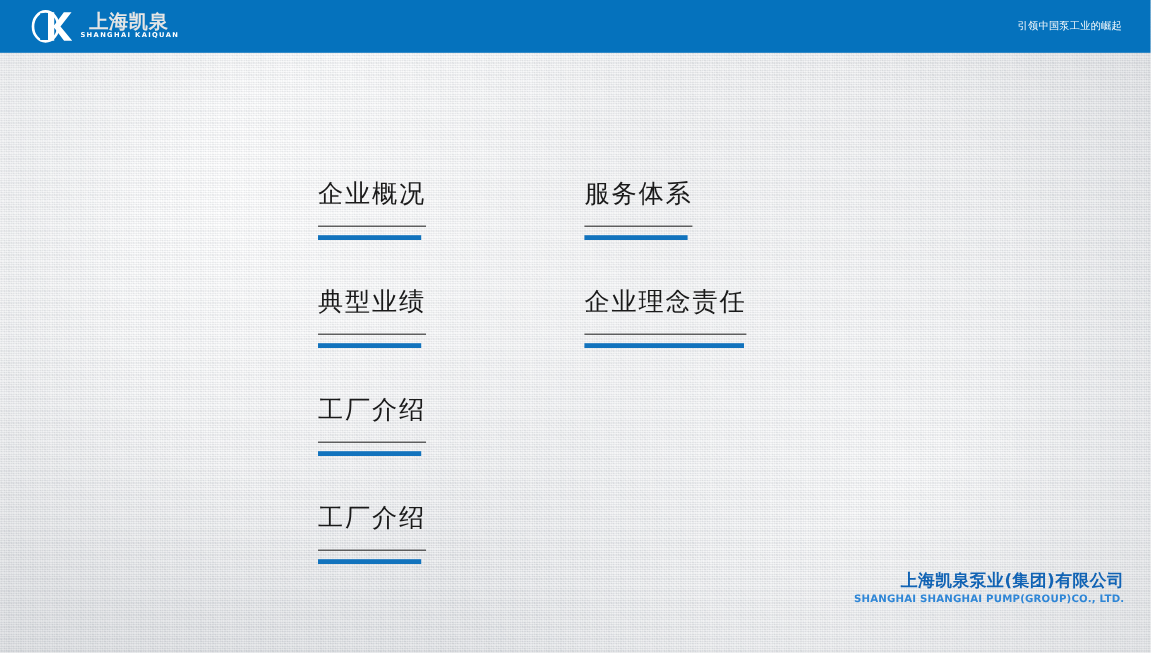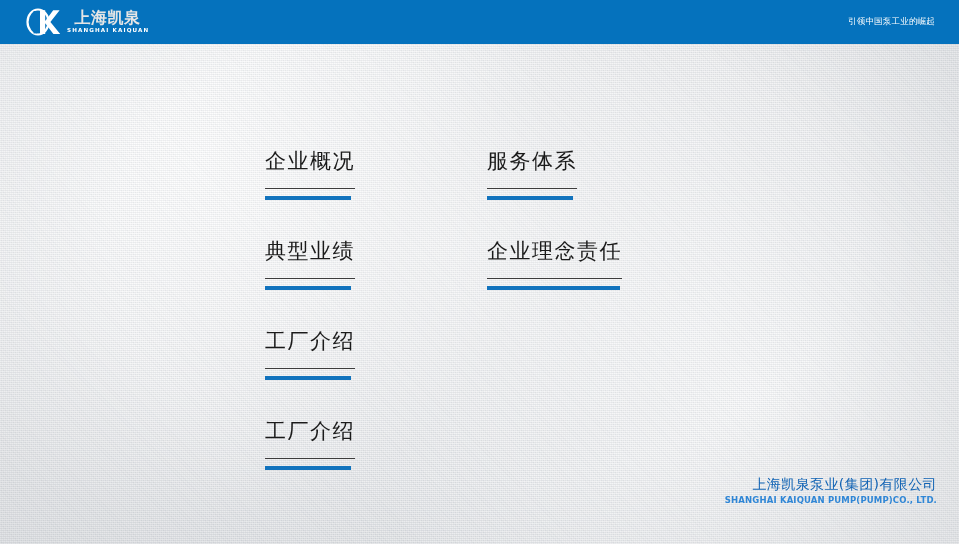--- a/index.html
+++ b/index.html
@@ -144,21 +144,21 @@
   #footer {
     position: absolute;
     right: 22px;
     bottom: 38px;
     text-align: right;
     z-index: 3;
   }
   #footer-cn {
     color: #1163b4;
     font-size: 14px;
-    font-weight: normal;
+    font-weight: bold;
     letter-spacing: 0.4px;
     line-height: 17px;
     white-space: nowrap;
   }
   #footer-en {
     color: #2f86d6;
     font-size: 8.5px;
     font-weight: bold;
     letter-spacing: 0.15px;
     line-height: 12px;
@@ -227,16 +227,16 @@
       <div class="menu-item">
         <span class="menu-label">企业理念责任</span>
         <span class="menu-bar" style="width:133px"></span>
       </div>
 
     </div>
   </div>
 
   <div id="footer">
     <div id="footer-cn">上海凯泉泵业(集团)有限公司</div>
-    <div id="footer-en">SHANGHAI KAIQUAN PUMP(PUMP)CO., LTD.</div>
+    <div id="footer-en">SHANGHAI SHANGHAI PUMP(GROUP)CO., LTD.</div>
   </div>
 
 </div>
 
 </body></html>

